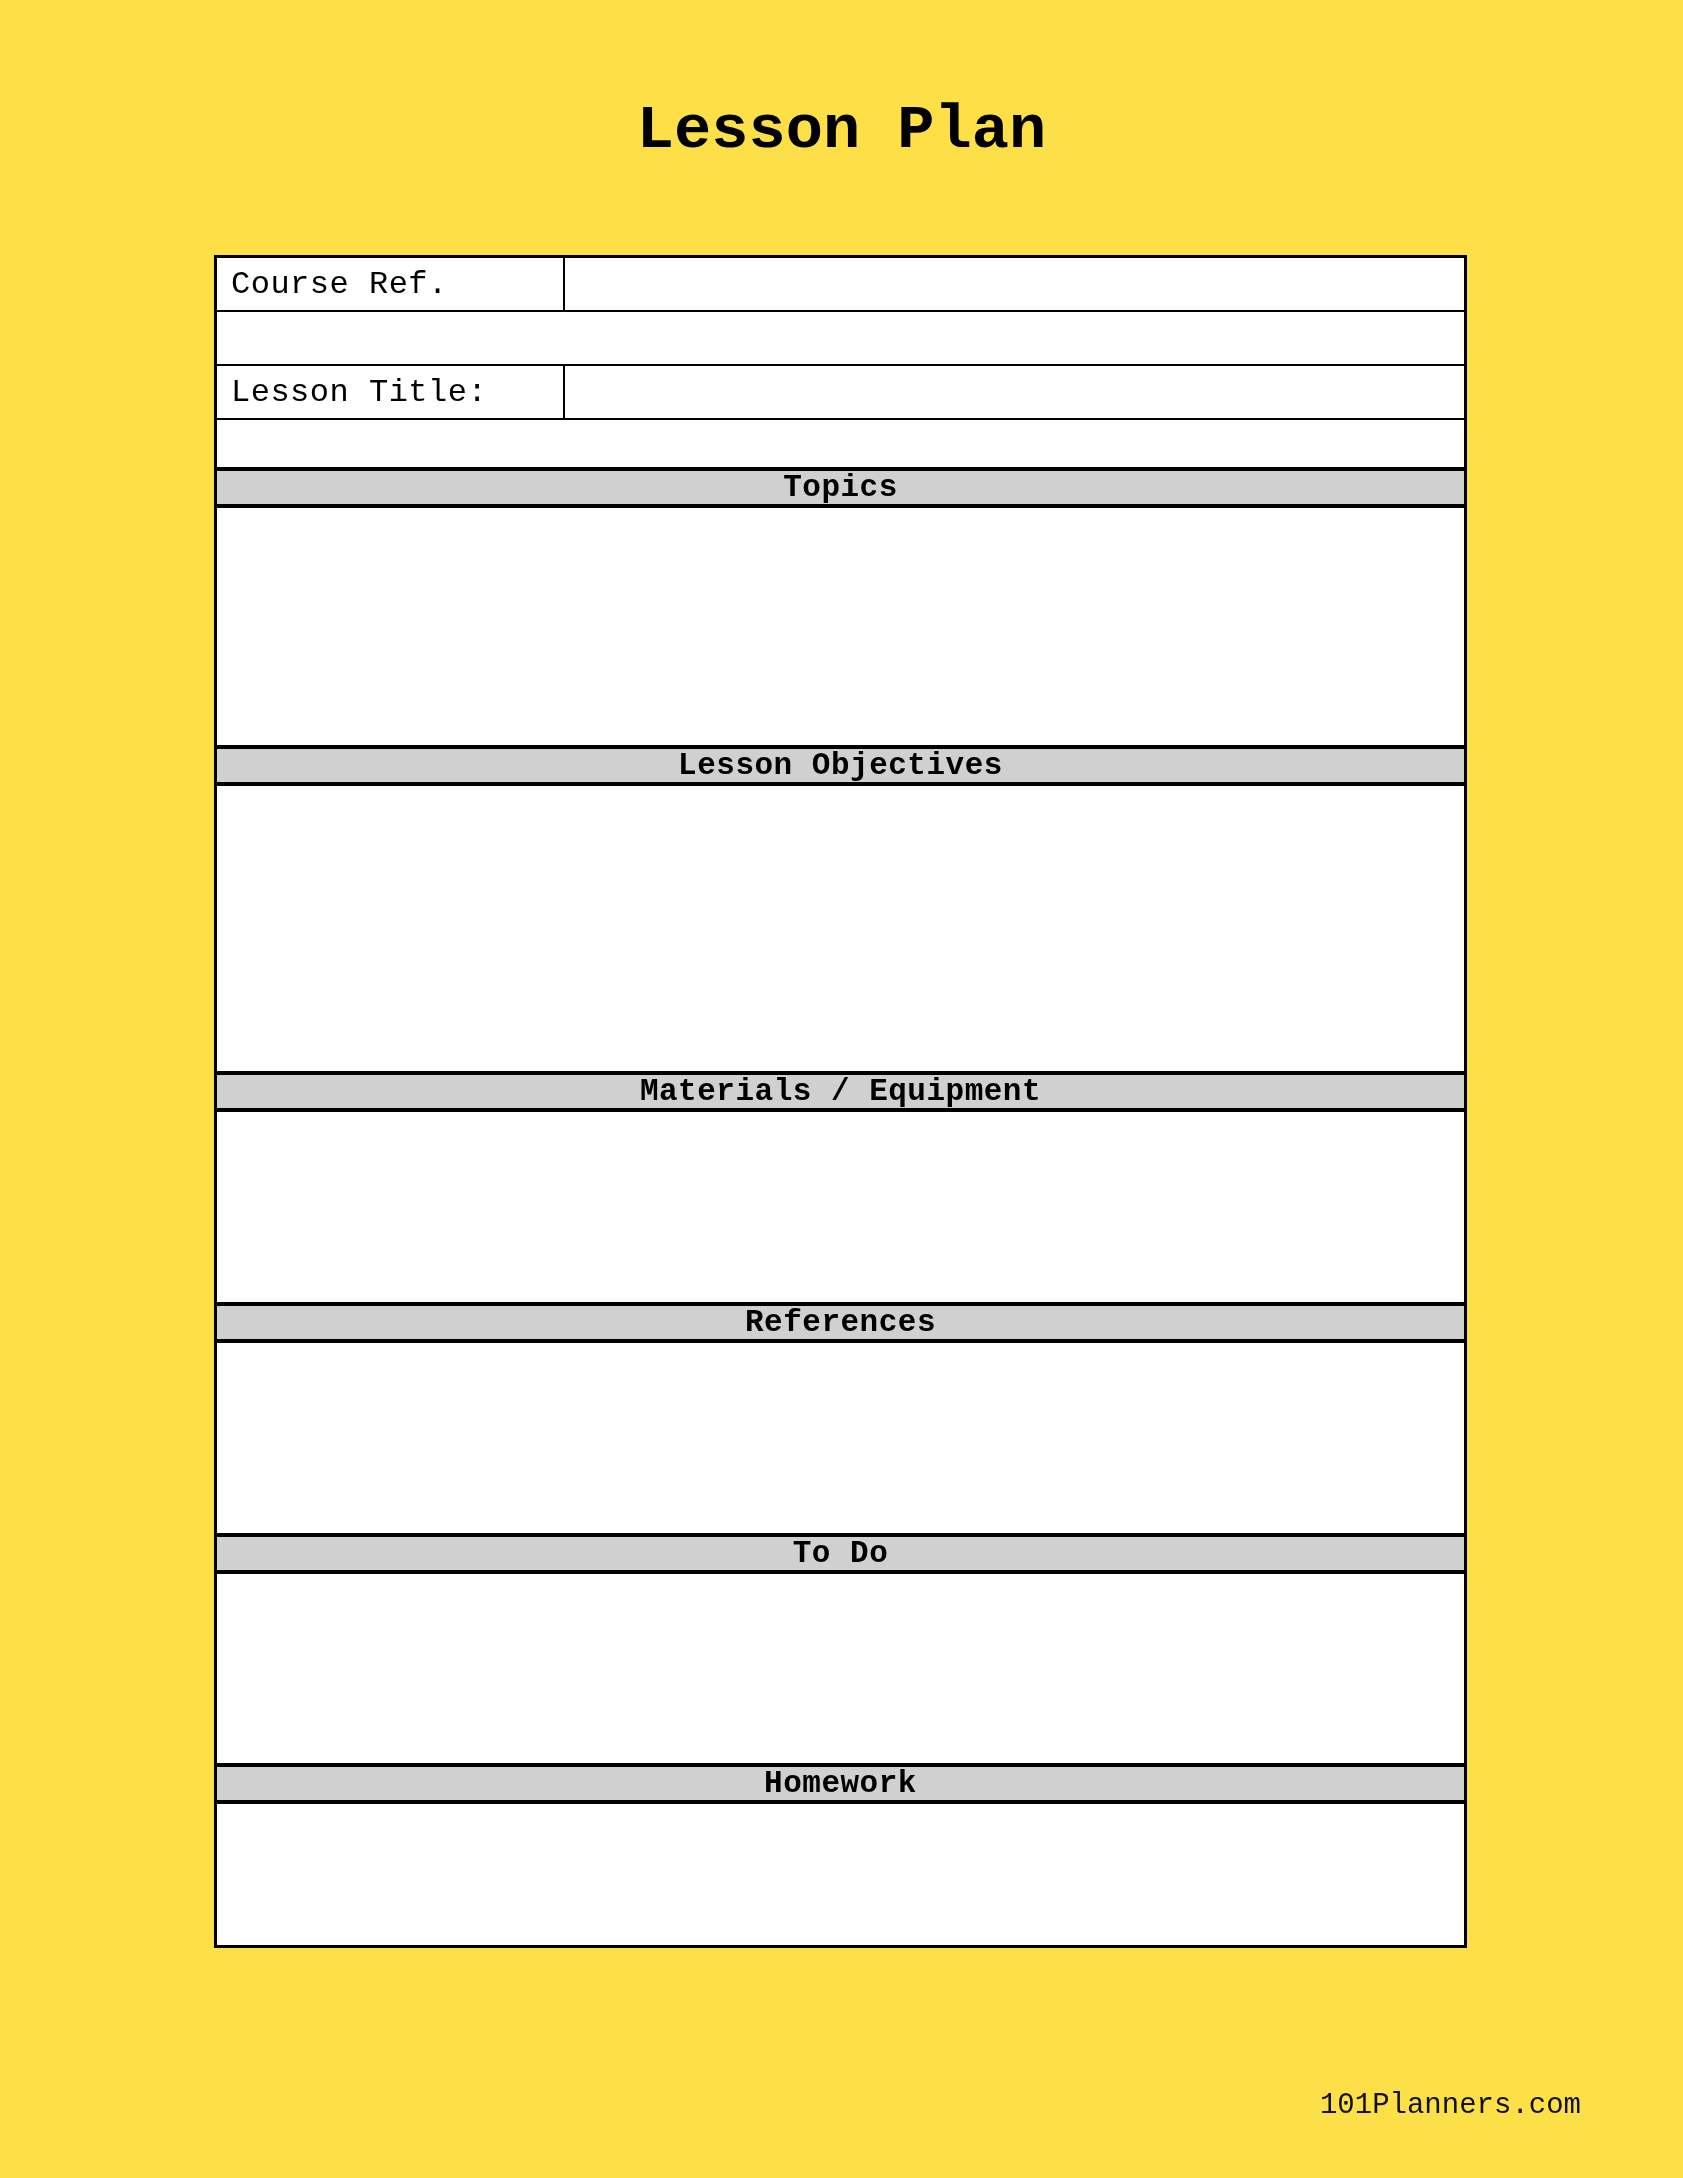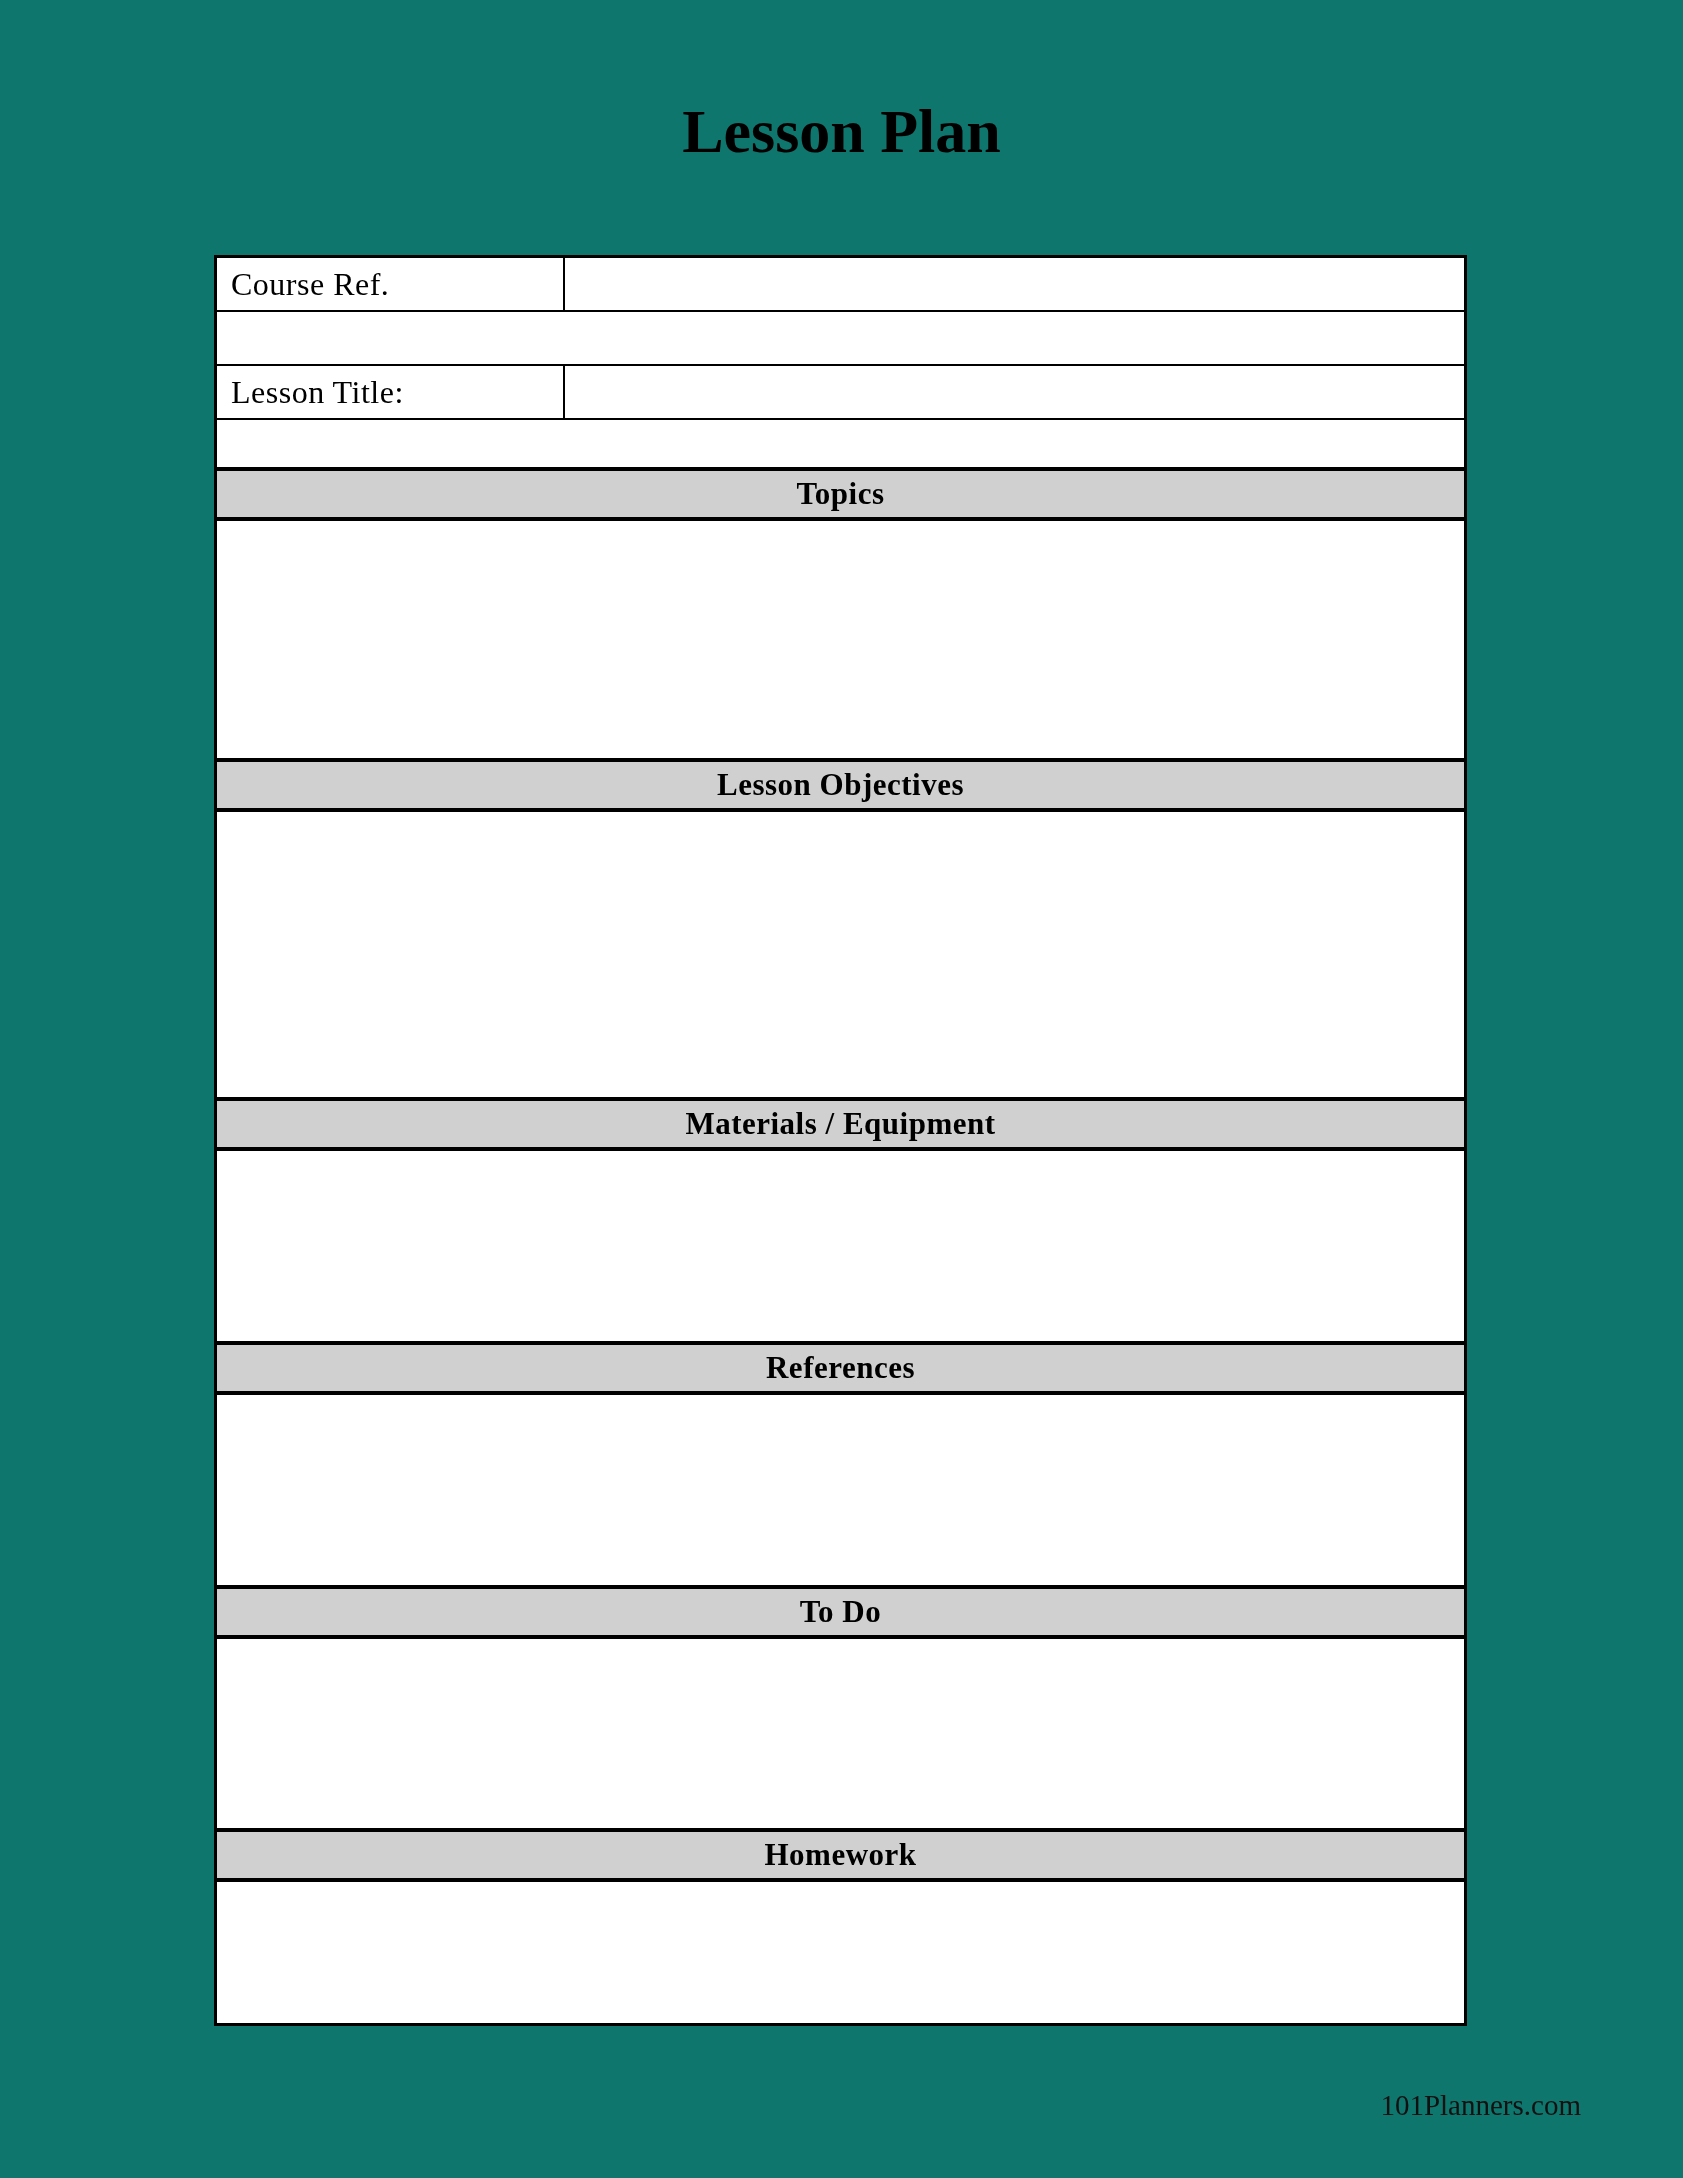--- a/index.html
+++ b/index.html
@@ -1,21 +1,21 @@
 <!DOCTYPE html>
 <html><head>
 <meta charset="utf-8">
 <style>
   html, body { margin: 0; padding: 0; background: #ffffff; }
   .sheet {
     position: relative;
     width: 1683px;
     height: 2178px;
-    background: #0f766e;
-    font-family: Liberation Serif, serif;
+    background: #fde047;
+    font-family: Liberation Mono, monospace;
     color: #000000;
     overflow: hidden;
   }
   .doc-title {
     position: absolute;
     top: 97px;
     left: 0;
     width: 100%;
     margin: 0;
     text-align: center;
@@ -50,21 +50,21 @@
     font-weight: 400;
     letter-spacing: 0.5px;
     white-space: nowrap;
   }
   .info-value {
     flex: 1;
     box-sizing: border-box;
   }
   .spacer-row { height: 47px; }
   .section-header {
-    height: 54px;
+    height: 41px;
     box-sizing: border-box;
     border-top: 4px solid #000000;
     border-bottom: 4px solid #000000;
     background: #d0d0d0;
     display: flex;
     align-items: center;
     justify-content: center;
     font-size: 31px;
     font-weight: 700;
     letter-spacing: 0.5px;

